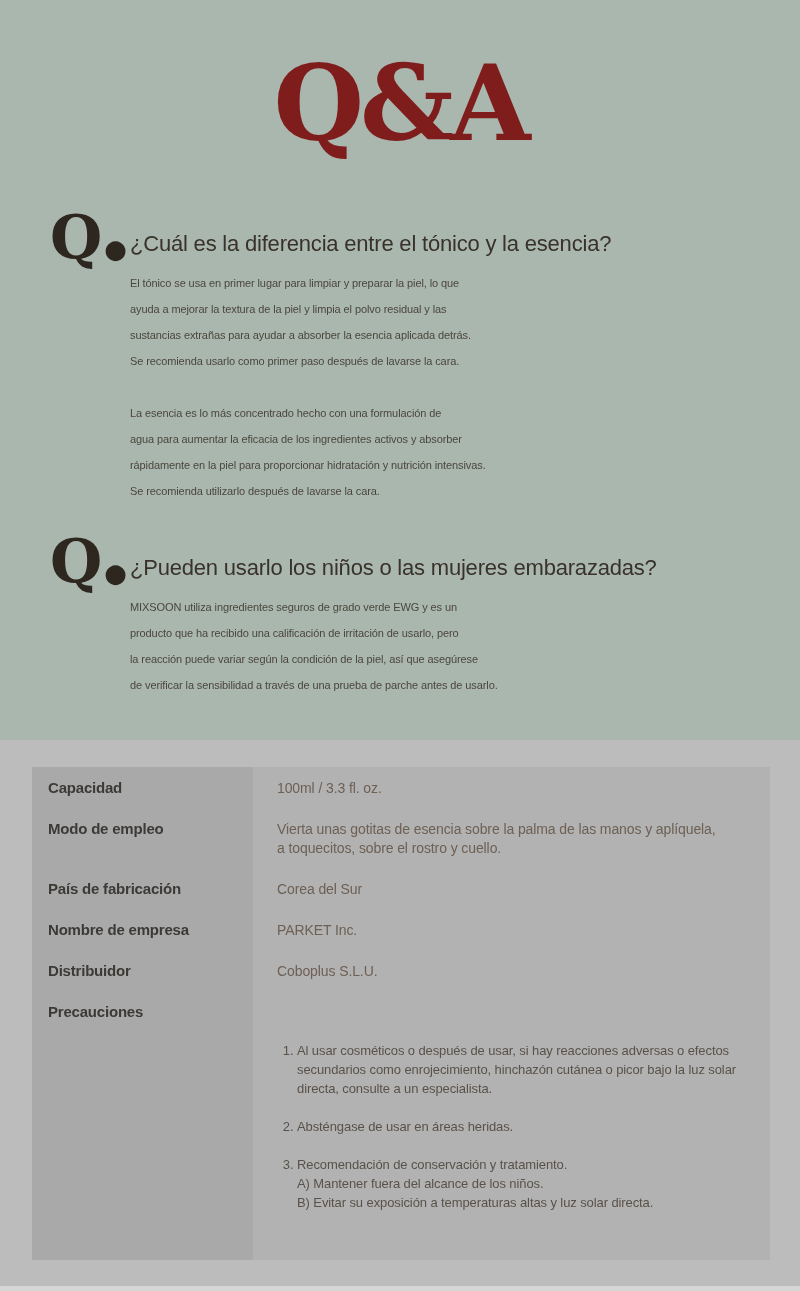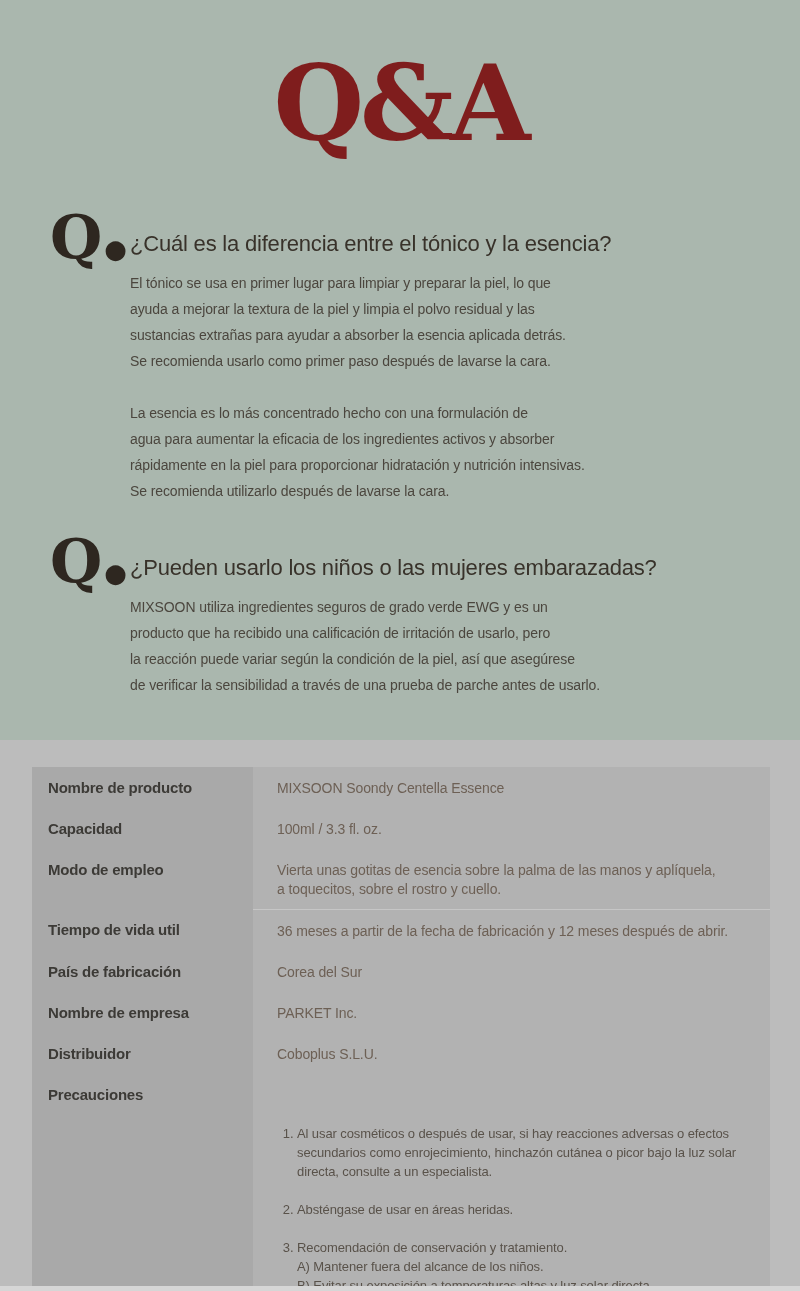--- a/index.html
+++ b/index.html
@@ -54,21 +54,21 @@
   }
   .qa-content { padding-top: 25px; flex: 1; }
   .qa-question {
     font-size: 22px;
     font-weight: 400;
     color: #38322a;
     letter-spacing: -0.2px;
     margin-bottom: 13px;
   }
   .qa-answer {
-    font-size: 14px;
+    font-size: 11px;
     line-height: 26px;
     color: #4b463e;
     white-space: pre-line;
     margin-bottom: 26px;
     letter-spacing: -0.1px;
   }
   .qa-answer:last-child { margin-bottom: 0; }
 
   
   .gray-section {
@@ -153,40 +153,32 @@
 de verificar la sensibilidad a través de una prueba de parche antes de usarlo.</div>
       </div>
     </div>
 
   </div>
 </div>
 
 <div class="gray-section">
   <div class="info-table">
 
-    <div class="info-row">
-      <div class="info-label-cell">Nombre de producto</div>
-      <div class="info-value-cell">MIXSOON Soondy Centella Essence</div>
-    </div>
 
     <div class="info-row">
       <div class="info-label-cell">Capacidad</div>
       <div class="info-value-cell">100ml / 3.3 fl. oz.</div>
     </div>
 
     <div class="info-row">
       <div class="info-label-cell">Modo de empleo</div>
       <div class="info-value-cell">Vierta unas gotitas de esencia sobre la palma de las manos y aplíquela,
 a toquecitos, sobre el rostro y cuello.</div>
     </div>
 
-    <div class="info-row row-divider">
-      <div class="info-label-cell">Tiempo de vida util</div>
-      <div class="info-value-cell">36 meses a partir de la fecha de fabricación y 12 meses después de abrir.</div>
-    </div>
 
     <div class="info-row">
       <div class="info-label-cell">País de fabricación</div>
       <div class="info-value-cell">Corea del Sur</div>
     </div>
 
     <div class="info-row">
       <div class="info-label-cell">Nombre de empresa</div>
       <div class="info-value-cell">PARKET Inc.</div>
     </div>

